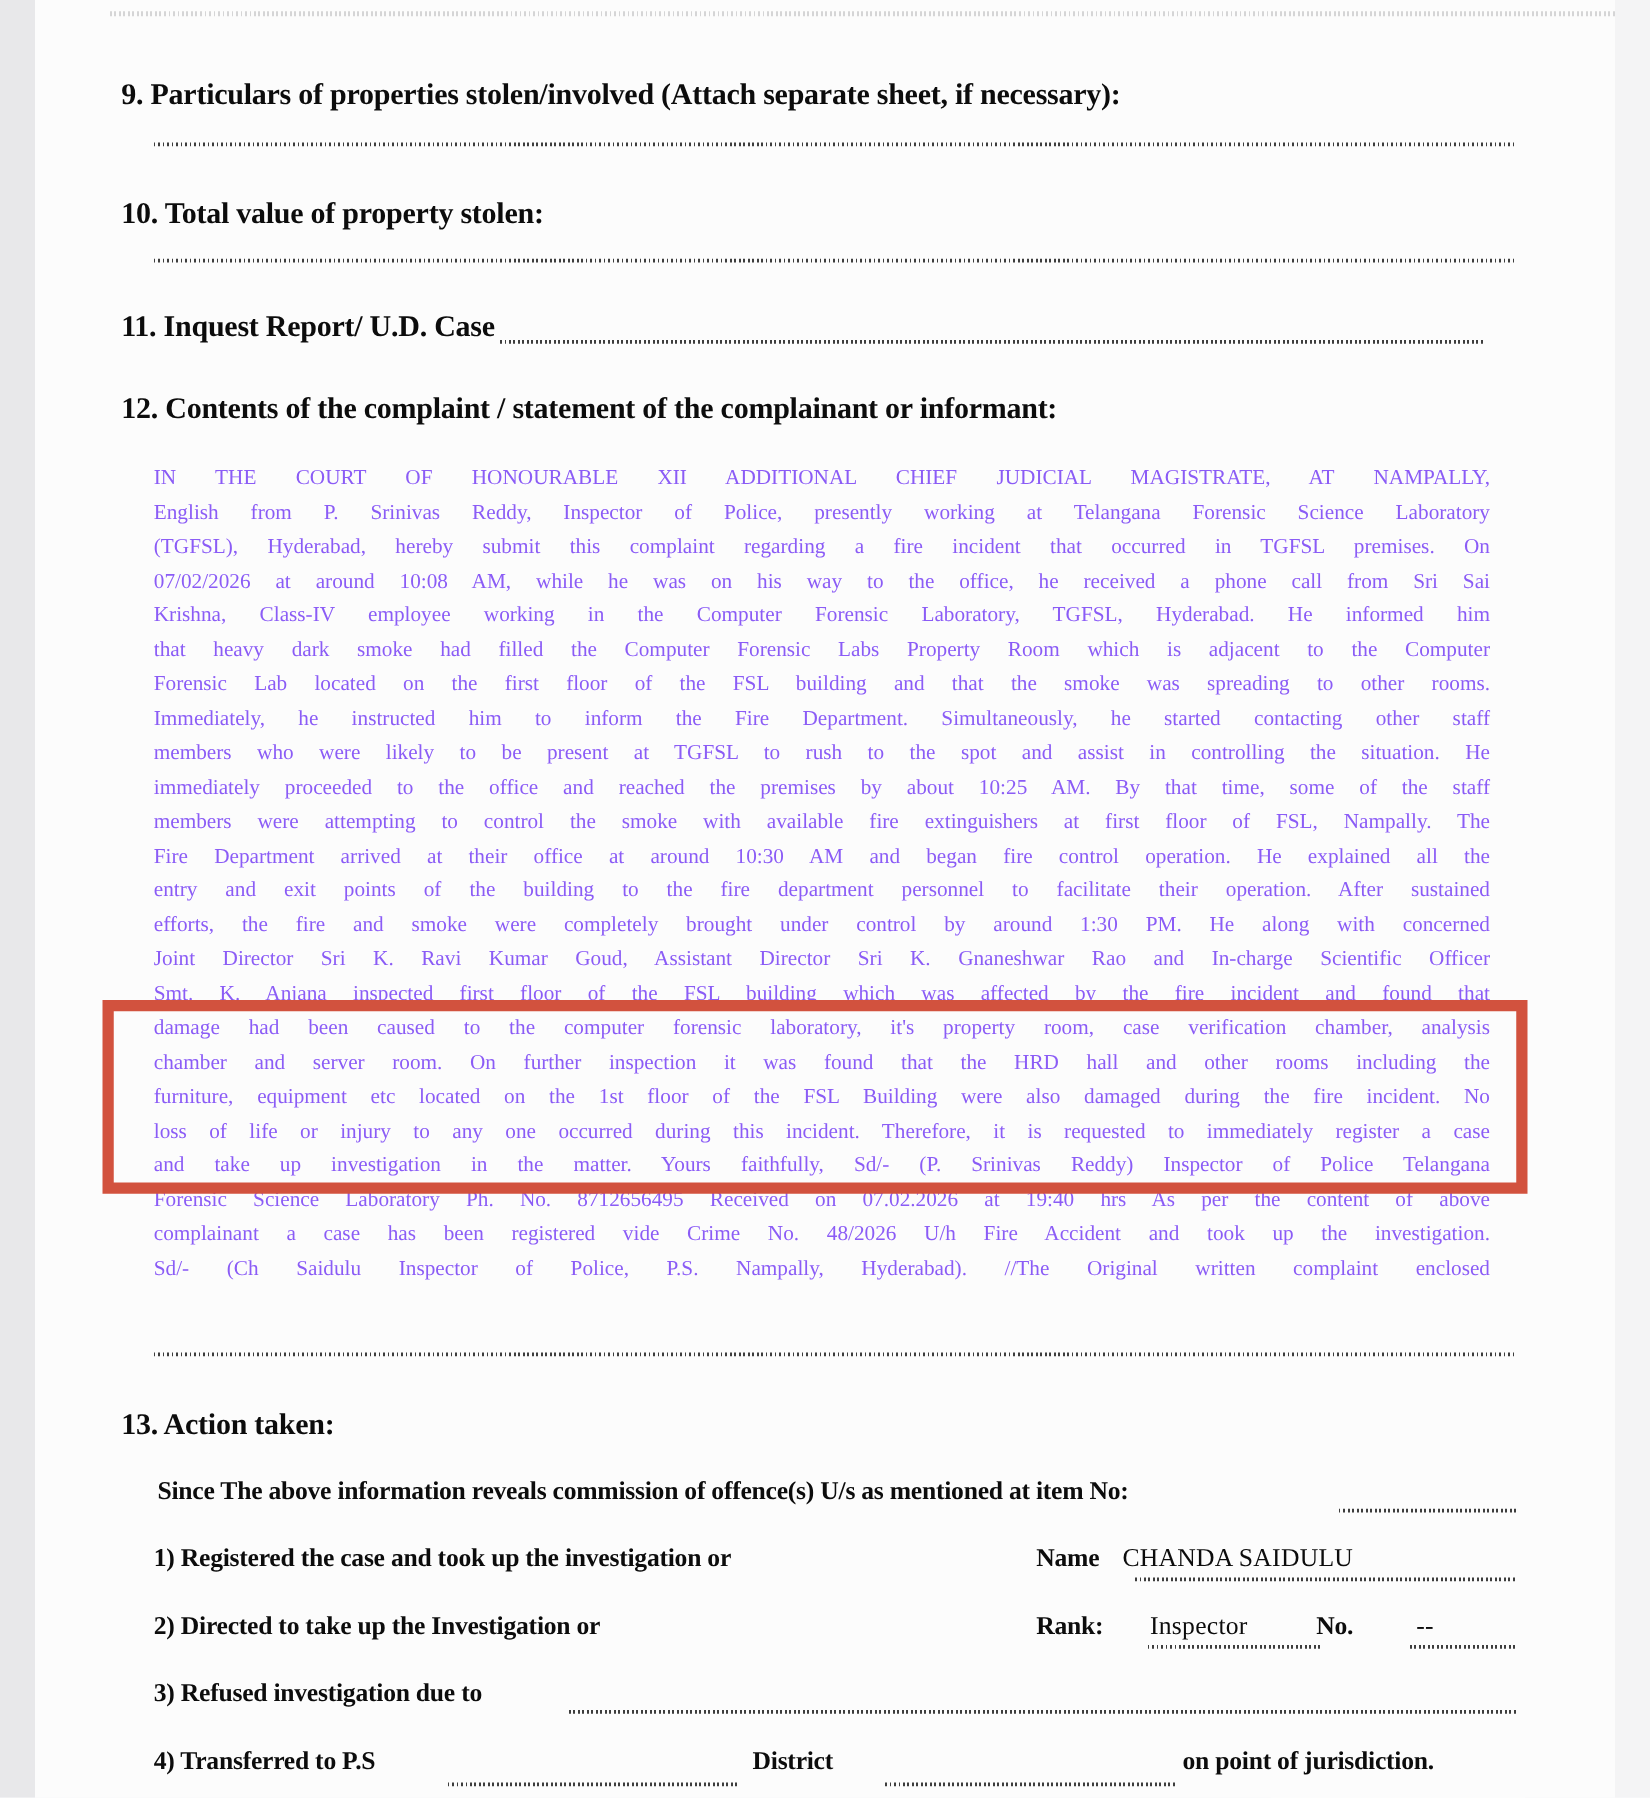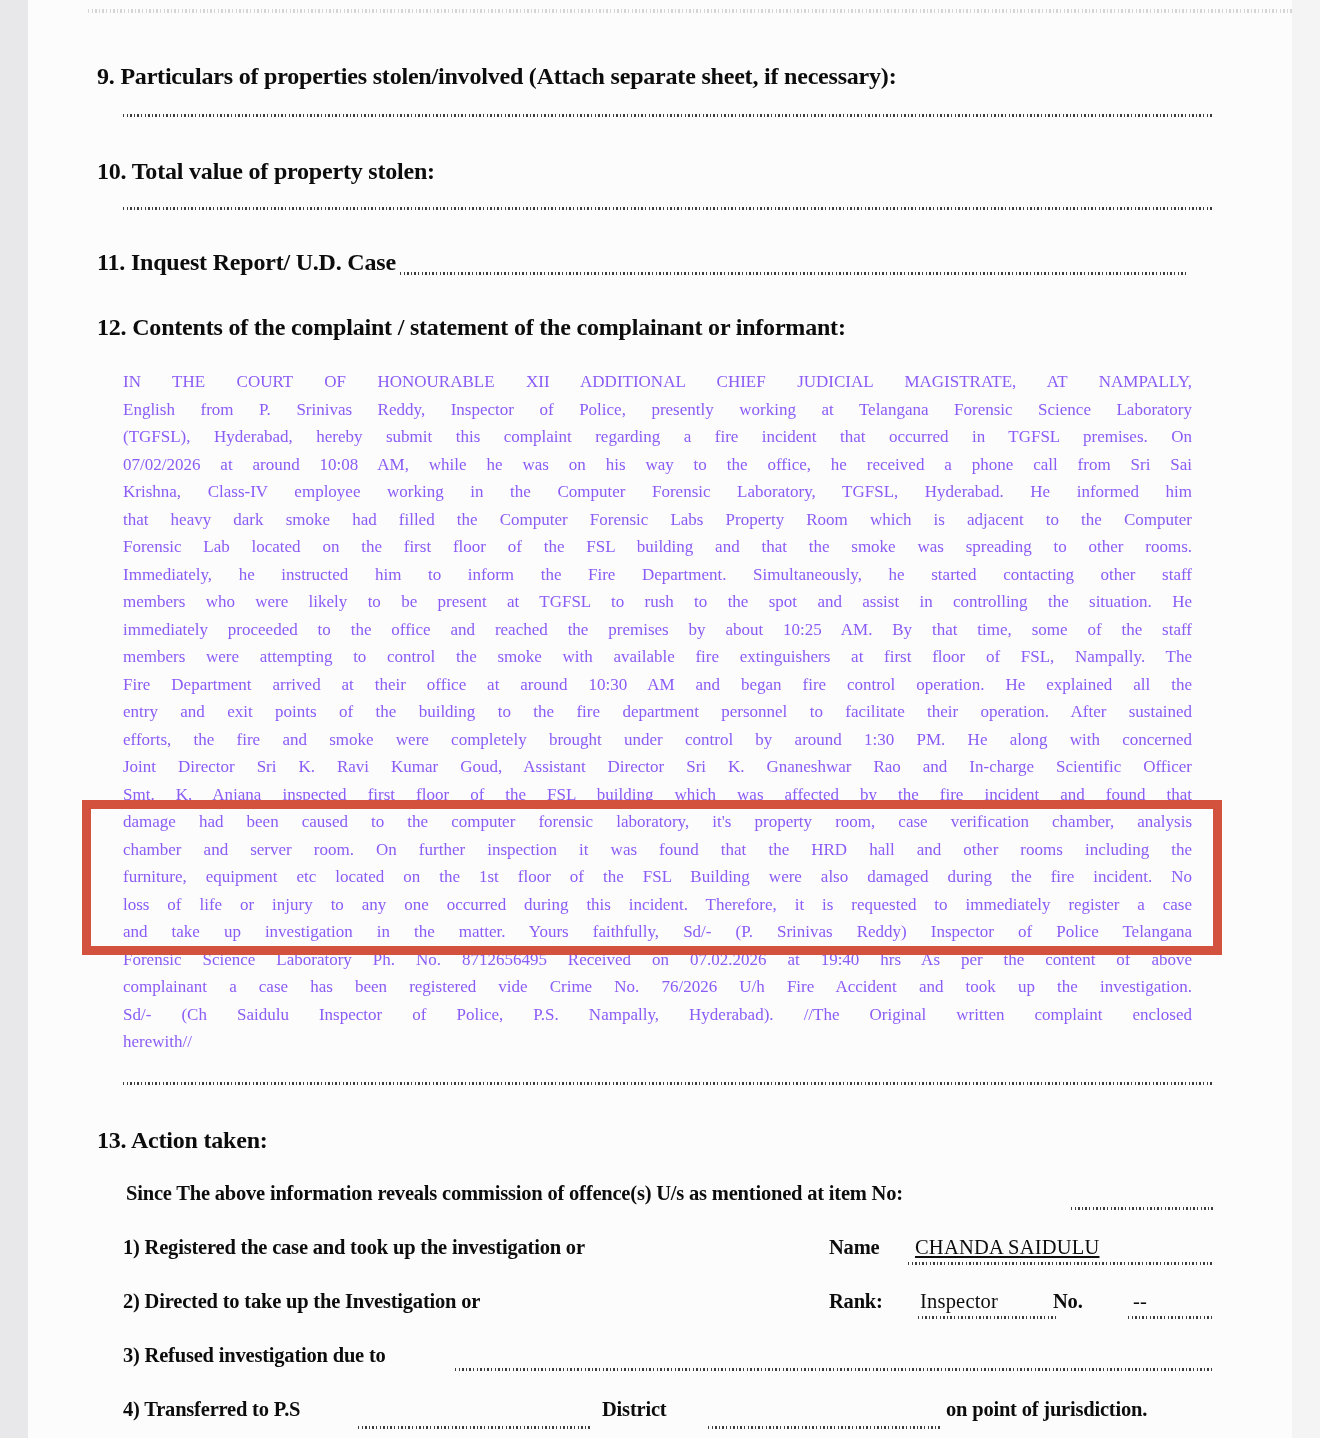--- a/index.html
+++ b/index.html
@@ -103,41 +103,40 @@
       <div class="ln">entry and exit points of the building to the fire department personnel to facilitate their operation. After sustained</div>
       <div class="ln">efforts, the fire and smoke were completely brought under control by around 1:30 PM. He along with concerned</div>
       <div class="ln">Joint Director Sri K. Ravi Kumar Goud, Assistant Director Sri K. Gnaneshwar Rao and In-charge Scientific Officer</div>
       <div class="ln">Smt. K. Anjana inspected first floor of the FSL building which was affected by the fire incident and found that</div>
       <div class="ln">damage had been caused to the computer forensic laboratory, it's property room, case verification chamber, analysis</div>
       <div class="ln">chamber and server room. On further inspection it was found that the HRD hall and other rooms including the</div>
       <div class="ln">furniture, equipment etc located on the 1st floor of the FSL Building were also damaged during the fire incident. No</div>
       <div class="ln">loss of life or injury to any one occurred during this incident. Therefore, it is requested to immediately register a case</div>
       <div class="ln">and take up investigation in the matter. Yours faithfully, Sd/- (P. Srinivas Reddy) Inspector of Police Telangana</div>
       <div class="ln">Forensic Science Laboratory Ph. No. 8712656495 Received on 07.02.2026 at 19:40 hrs As per the content of above</div>
-      <div class="ln">complainant a case has been registered vide Crime No. 76/2026 U/h Fire Accident and took up the investigation.</div>
+      <div class="ln">complainant a case has been registered vide Crime No. 48/2026 U/h Fire Accident and took up the investigation.</div>
       <div class="ln">Sd/- (Ch Saidulu Inspector of Police, P.S. Nampally, Hyderabad). //The Original written complaint enclosed</div>
-      <div class="ln last">herewith//</div>
     </div>
 
   <div class="hl-box" style="border-color: rgb(210, 82, 62);"></div>
 
   <div class="dots" style="left:95px; top:1082px; width:1090px;"></div>
 
   <div class="heading" style="left:69px; top:1127px;">13. Action taken:</div>
 
   <div class="action-row" style="top:1182px;">
     <span class="rel-span" style="left:3px;">Since The above information reveals commission of offence(s) U/s as mentioned at item No:</span>
     <div class="dots" style="left:948px; top:25px; width:142px;"></div>
   </div>
 
   <div class="action-row" style="top:1236px;">
     <span class="rel-span" style="left:0;">1) Registered the case and took up the investigation or</span>
     <div class="cluster">
       <span class="cl-label" style="left:0;">Name</span>
-      <span class="cl-value" style="left:86px;text-decoration:underline;">CHANDA SAIDULU</span>
+      <span class="cl-value" style="left:69px;">CHANDA SAIDULU</span>
       <div class="dots" style="left:79px; top:26px; width:305px;"></div>
     </div>
   </div>
 
   <div class="action-row" style="top:1290px;">
     <span class="rel-span" style="left:0;">2) Directed to take up the Investigation or</span>
     <div class="cluster">
       <span class="cl-label" style="left:0;">Rank:</span>
       <span class="cl-value" style="left:91px;">Inspector</span>
       <div class="dots" style="left:89px; top:26px; width:138px;"></div>

